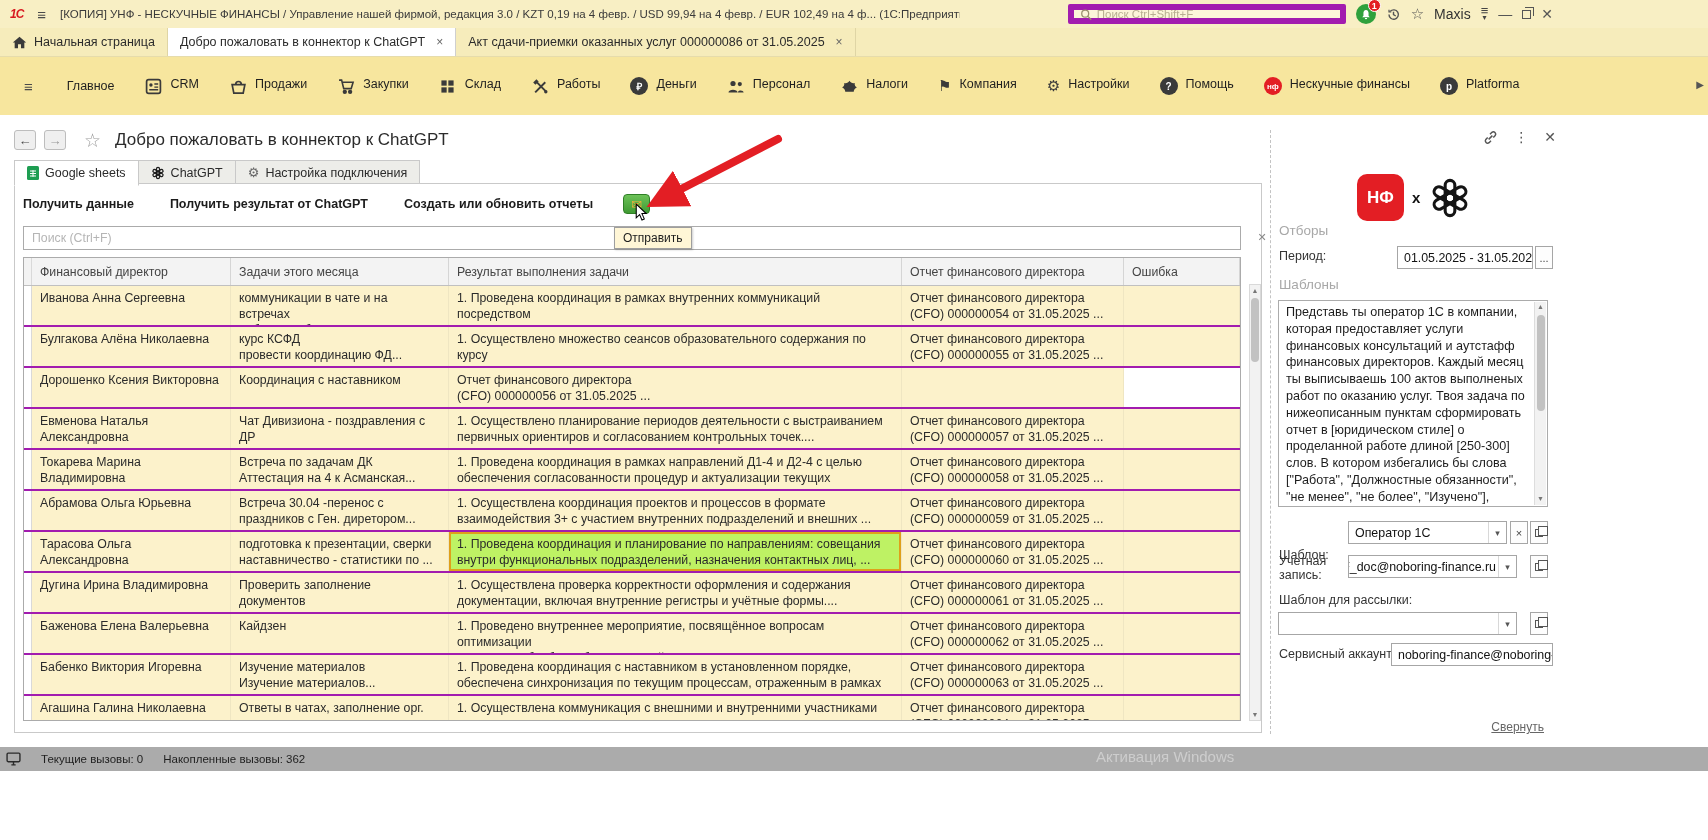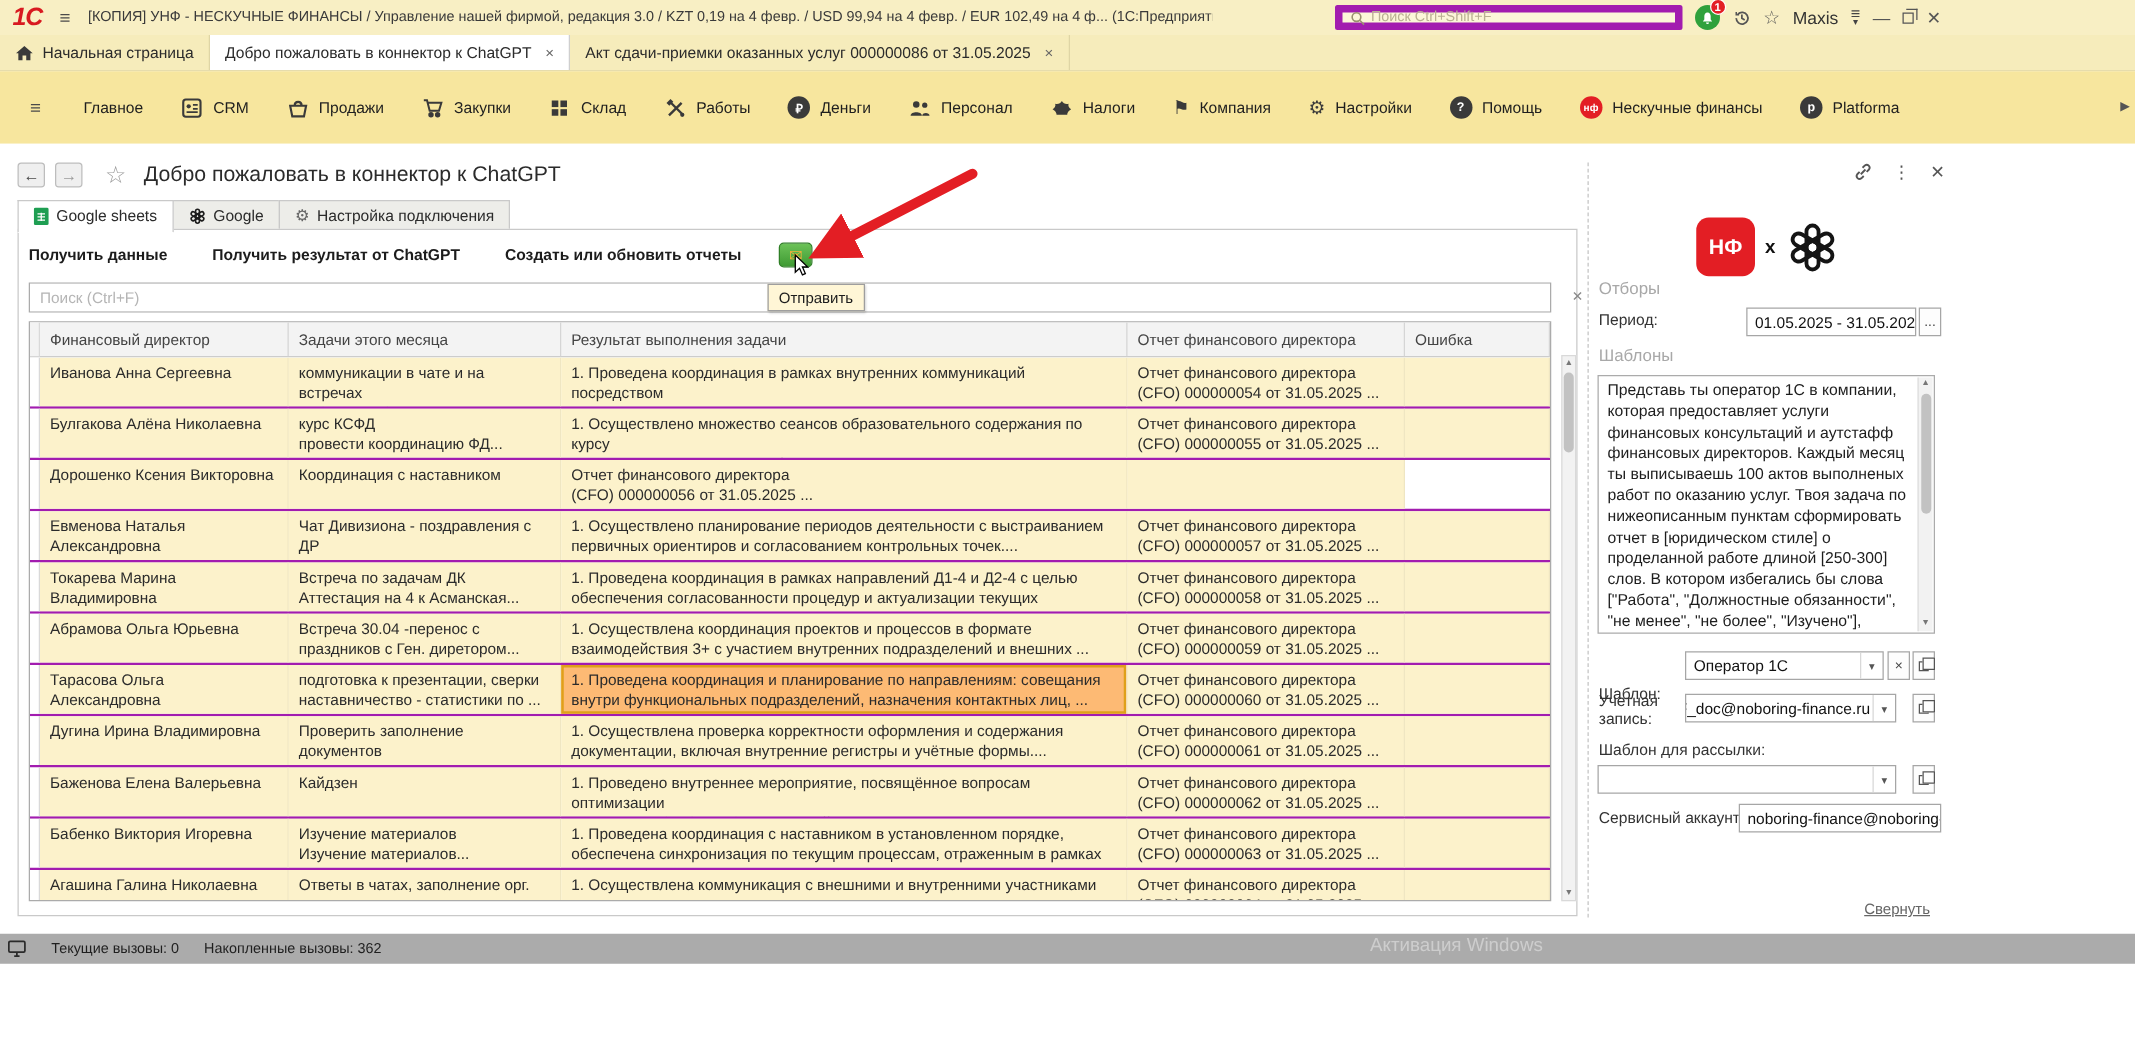--- a/index.html
+++ b/index.html
@@ -4,21 +4,21 @@
 <style>
   * { margin:0; padding:0; box-sizing:border-box; }
   html,body { width:1708px; height:840px; overflow:hidden; background:#fff;
               font-family:"Liberation Sans", sans-serif; color:#2b2b2b; }
   body { position:relative; }
 
   
   .titlebar { position:absolute; left:0; top:0; width:1708px; height:28px;
               background:#F8EFC4; display:flex; align-items:center; gap:10px;
               padding:0 155px 0 10px; font-size:11.5px; color:#3a3a3a; }
-  .logo1c { color:#D81920; font-weight:bold; font-size:20px; letter-spacing:-1px; font-style:italic; }
+  .logo1c { color:#D81920; font-weight:bold; font-size:12px; letter-spacing:-1px; font-style:italic; }
   .tb-burger { font-size:15px; color:#4a4a4a; cursor:pointer; padding:0 4px; }
   .tb-title { white-space:nowrap; overflow:hidden; max-width:900px; }
   .tb-search { margin-left:auto; width:278px; height:20px; background:#FCF6D9;
                border:6px solid #a21caf; border-radius:2px; display:flex; align-items:center; gap:5px; padding:0 6px; }
   .tb-search input { border:none; outline:none; background:transparent; font-size:11.5px; width:100%;
                      color:#6e6848; font-family:"Liberation Sans", sans-serif; }
   .tb-search input::placeholder { color:#B9B092; }
   .bell { position:relative; width:20px; height:20px; border-radius:50%; background:#2FA13C;
           display:flex; align-items:center; justify-content:center; cursor:pointer; }
   .bell .badge { position:absolute; right:-5px; top:-5px; min-width:13px; height:13px; border-radius:7px;
@@ -38,21 +38,21 @@
   .tabbar { position:absolute; left:0; top:28px; width:1708px; height:29px; background:#F6ECBB;
             display:flex; align-items:stretch; border-bottom:1px solid #E6DCAC; font-size:12.5px; }
   .tab { display:flex; align-items:center; gap:7px; padding:0 12px; border-right:1px solid #DFD5A5;
          color:#2b2b2b; cursor:pointer; white-space:nowrap; }
   .tab.active { background:#fff; border-right:1px solid #CFCFCF; }
   .tab .tclose { color:#666; font-size:12px; margin-left:4px; cursor:pointer; }
 
   
   .ribbon { position:absolute; left:0; top:57px; width:1708px; height:58px; background:#F7E69E;
             display:flex; align-items:center; gap:30px; padding:0 20px; font-size:12.5px; color:#1f1f1f; }
-  .ritem { display:flex; align-items:center; gap:8px; cursor:pointer; white-space:nowrap; }
+  .ritem { display:flex; align-items:flex-start; gap:8px; cursor:pointer; white-space:nowrap; }
   .ricon { display:flex; align-items:center; justify-content:center; width:18px; height:18px; }
   .circ-ico { width:18px; height:18px; border-radius:50%; display:flex; align-items:center;
               justify-content:center; font-size:10px; font-weight:bold; color:#fff; }
   .circ-dark { background:#3a3a3a; }
   .circ-red { background:#E31E24; font-size:8px; }
   .glyph-ico { font-size:15px; color:#3a3a3a; }
   .ribbon-scroll { position:absolute; right:4px; top:22px; color:#555; font-size:10px; cursor:pointer; }
 
   
   .content { position:absolute; left:0; top:115px; width:1708px; height:632px; background:#fff; }
@@ -98,21 +98,21 @@
   .thead, .trow { display:grid; grid-template-columns:8px 199px 218px 453px 222px 1fr; }
   .thead { height:28px; background:#F3F3F3; border-bottom:1px solid #C0C0C0; }
   .th { display:flex; align-items:center; padding:0 8px; font-size:12.3px; color:#444;
         border-right:1px solid #D5D5D5; overflow:hidden; white-space:nowrap; }
   .tbody { height:434px; overflow:hidden; background:#fff; }
   .trow { height:41px; border-bottom:2px solid #a21caf; }
   .tcell { background:#FCF2CB; padding:4px 8px; font-size:12.3px; line-height:16px; color:#2b2b2b;
            border-right:1px solid #EFE6C2; overflow:hidden; white-space:pre-line; }
   .tcell.gutter { background:#fff; border-right:1px solid #D9D9D9; padding:0; }
   .thead .tcell.gutter { background:#F3F3F3; }
-  .tcell.hl { background:#fdba74; box-shadow:inset 0 0 0 2px #DFA01A; }
+  .tcell.hl { background:#bef264; box-shadow:inset 0 0 0 2px #DFA01A; }
 
   .vscroll { position:absolute; left:1227px; top:101px; width:12px; height:435px; background:#F2F2F2;
              border:1px solid #D9D9D9; }
   .vscroll .sbtn { position:absolute; left:0; width:10px; height:11px; color:#777; font-size:7px;
                    display:flex; align-items:center; justify-content:center; cursor:pointer; }
   .vscroll .up { top:0; } .vscroll .dn { bottom:0; }
   .vscroll .thumb { position:absolute; left:1px; top:13px; width:8px; height:64px; background:#C2C2C2;
                     border-radius:4px; cursor:grab; }
 
   
@@ -355,21 +355,21 @@
       <svg width="14" height="14" viewBox="-50 -50 100 100">
           <g fill="none" stroke="#1c1c1c" stroke-width="9">
             <rect x="-11" y="-40" width="22" height="52" rx="11"></rect>
             <rect x="-11" y="-40" width="22" height="52" rx="11" transform="rotate(60)"></rect>
             <rect x="-11" y="-40" width="22" height="52" rx="11" transform="rotate(120)"></rect>
             <rect x="-11" y="-40" width="22" height="52" rx="11" transform="rotate(180)"></rect>
             <rect x="-11" y="-40" width="22" height="52" rx="11" transform="rotate(240)"></rect>
             <rect x="-11" y="-40" width="22" height="52" rx="11" transform="rotate(300)"></rect>
           </g>
         </svg>
-      <span>Google</span>
+      <span>ChatGPT</span>
     </div>
     <div class="stab">
       <span class="gear">⚙</span>
       <span>Настройка подключения</span>
     </div>
   </div>
 
   <div class="groupbox">
     <div class="gtoolbar">
       <span class="tlink">Получить данные</span>

